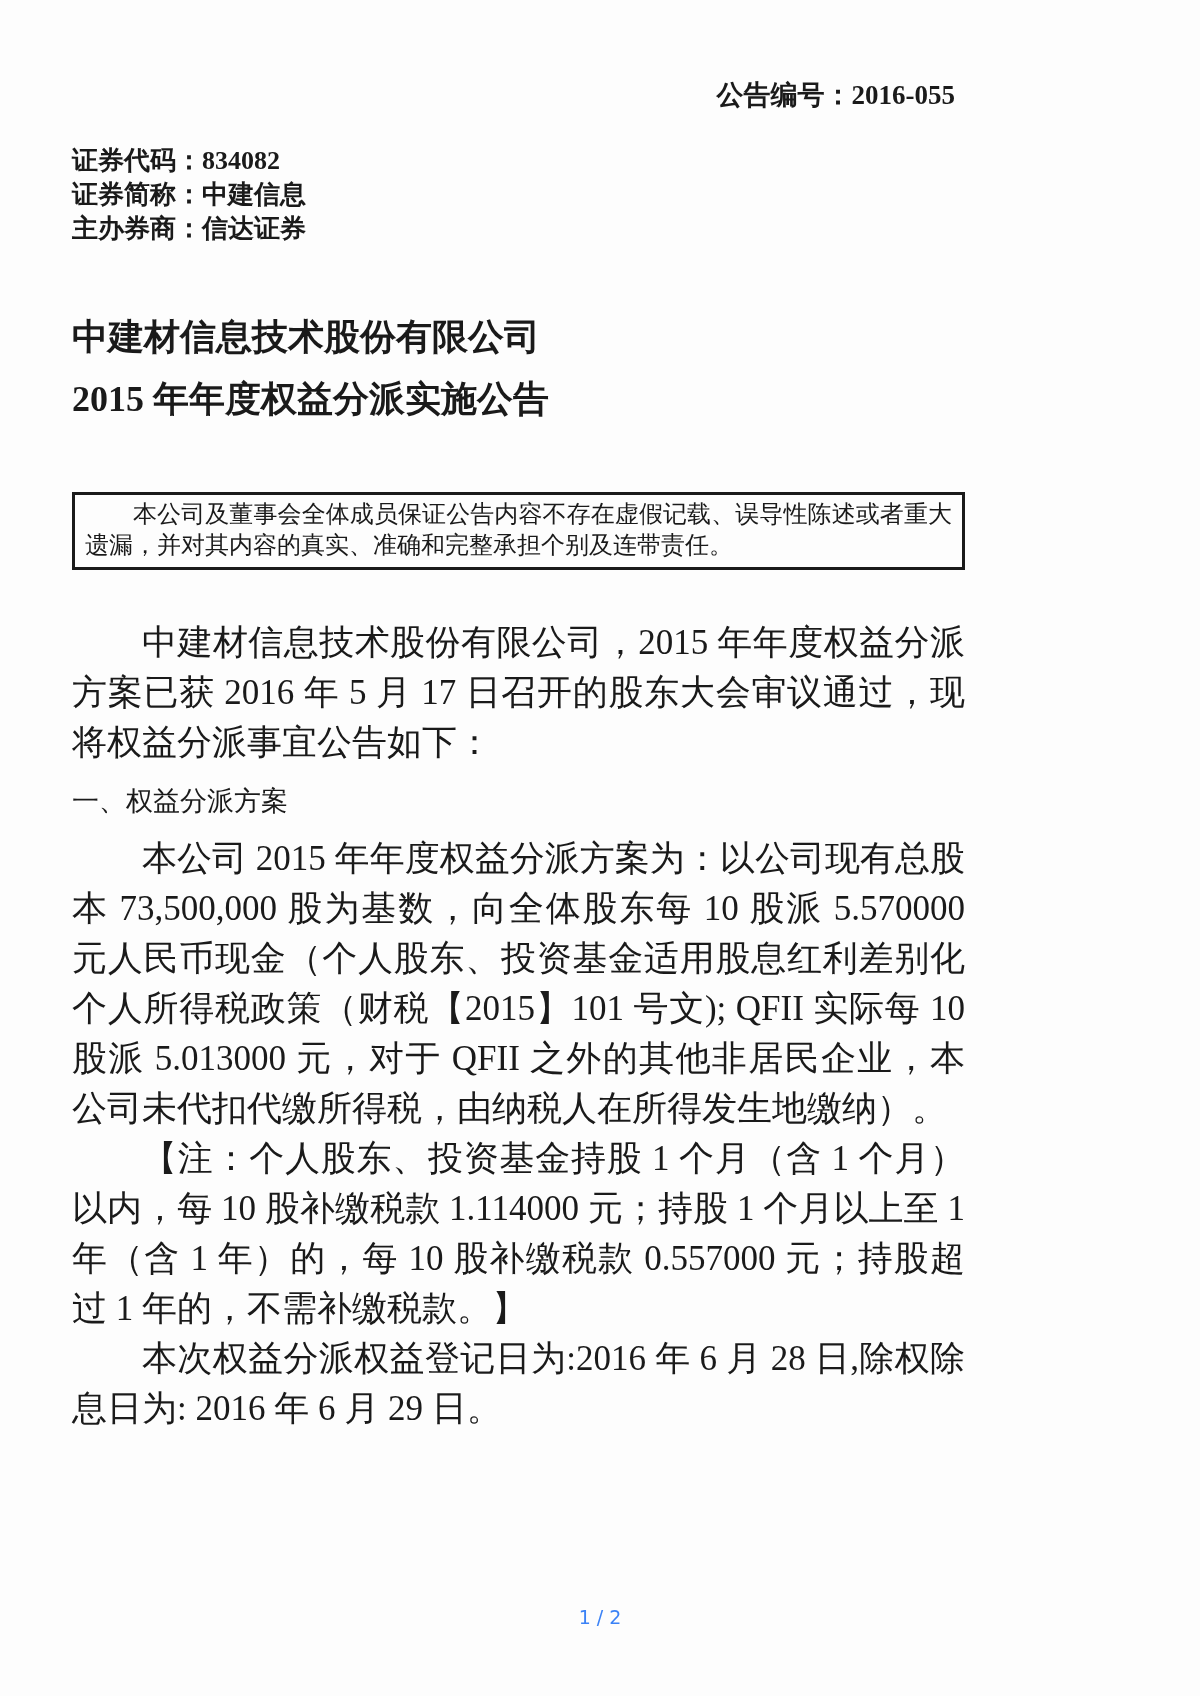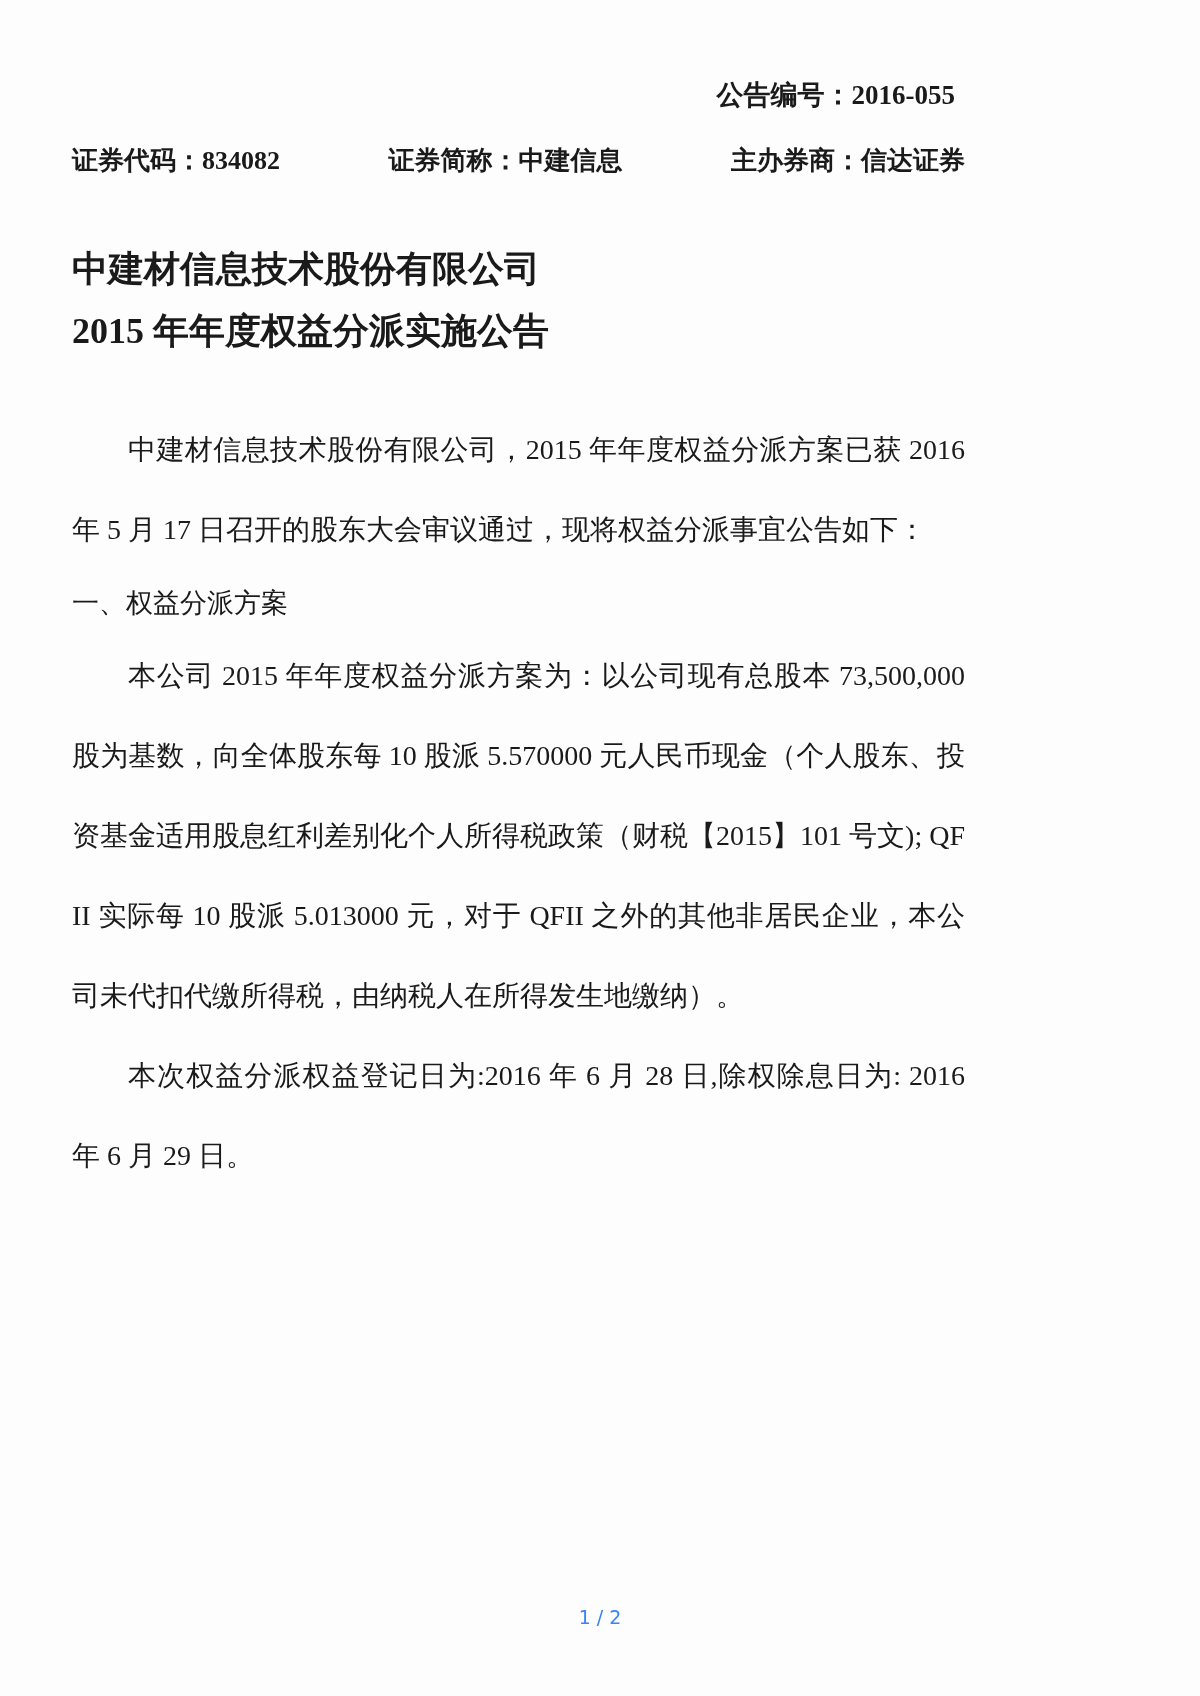--- a/index.html
+++ b/index.html
@@ -26,20 +26,21 @@
     line-height: 34px;
     padding-right: 10px;
   }
   .info-row {
     margin-top: 32px;
     display: flex;
     justify-content: space-between;
     font-size: 26px;
     font-weight: bold;
     line-height: 34px;
+    flex-direction: column;
   }
   .title-block {
     margin-top: 60px;
   }
   .title-line {
     font-size: 36px;
     font-weight: bold;
     line-height: 62px;
   }
   .disclaimer-box {
@@ -53,22 +54,22 @@
     font-size: 24px;
     line-height: 31px;
     text-align: justify;
     text-indent: 2em;
   }
   .body-text {
     margin-top: 48px;
   }
   .body-text p {
     margin: 0;
-    font-size: 28px;
-    line-height: 80px;
+    font-size: 35px;
+    line-height: 50px;
     text-align: justify;
     text-indent: 2em;
     word-break: break-all;
   }
   .body-text h2 {
     margin: 0;
     font-size: 27px;
     font-weight: normal;
     line-height: 66px;
     text-indent: 0;
@@ -95,28 +96,32 @@
     <span>证券代码：834082</span>
     <span>证券简称：中建信息</span>
     <span>主办券商：信达证券</span>
   </div>
 
   <div class="title-block">
     <div class="title-line">中建材信息技术股份有限公司</div>
     <div class="title-line">2015 年年度权益分派实施公告</div>
   </div>
 
+  <div class="disclaimer-box">
+    <p>本公司及董事会全体成员保证公告内容不存在虚假记载、误导性陈述或者重大遗漏，并对其内容的真实、准确和完整承担个别及连带责任。</p>
+  </div>
 
   <div class="body-text">
     <p>中建材信息技术股份有限公司，2015 年年度权益分派方案已获 2016 年 5 月 17 日召开的股东大会审议通过，现将权益分派事宜公告如下：</p>
 
     <h2>一、权益分派方案</h2>
 
     <p>本公司 2015 年年度权益分派方案为：以公司现有总股本 73,500,000 股为基数，向全体股东每 10 股派 5.570000 元人民币现金（个人股东、投资基金适用股息红利差别化个人所得税政策（财税【2015】101 号文); QFII 实际每 10 股派 5.013000 元，对于 QFII 之外的其他非居民企业，本公司未代扣代缴所得税，由纳税人在所得发生地缴纳）。</p>
 
+    <p>【注：个人股东、投资基金持股 1 个月（含 1 个月）以内，每 10 股补缴税款 1.114000 元；持股 1 个月以上至 1 年（含 1 年）的，每 10 股补缴税款 0.557000 元；持股超过 1 年的，不需补缴税款。】</p>
 
 
     <p>本次权益分派权益登记日为:2016 年 6 月 28 日,除权除息日为: 2016 年 6 月 29 日。</p>
   </div>
 
   <div class="page-footer">1 / 2</div>
 
 </div>
 
 </body></html>

